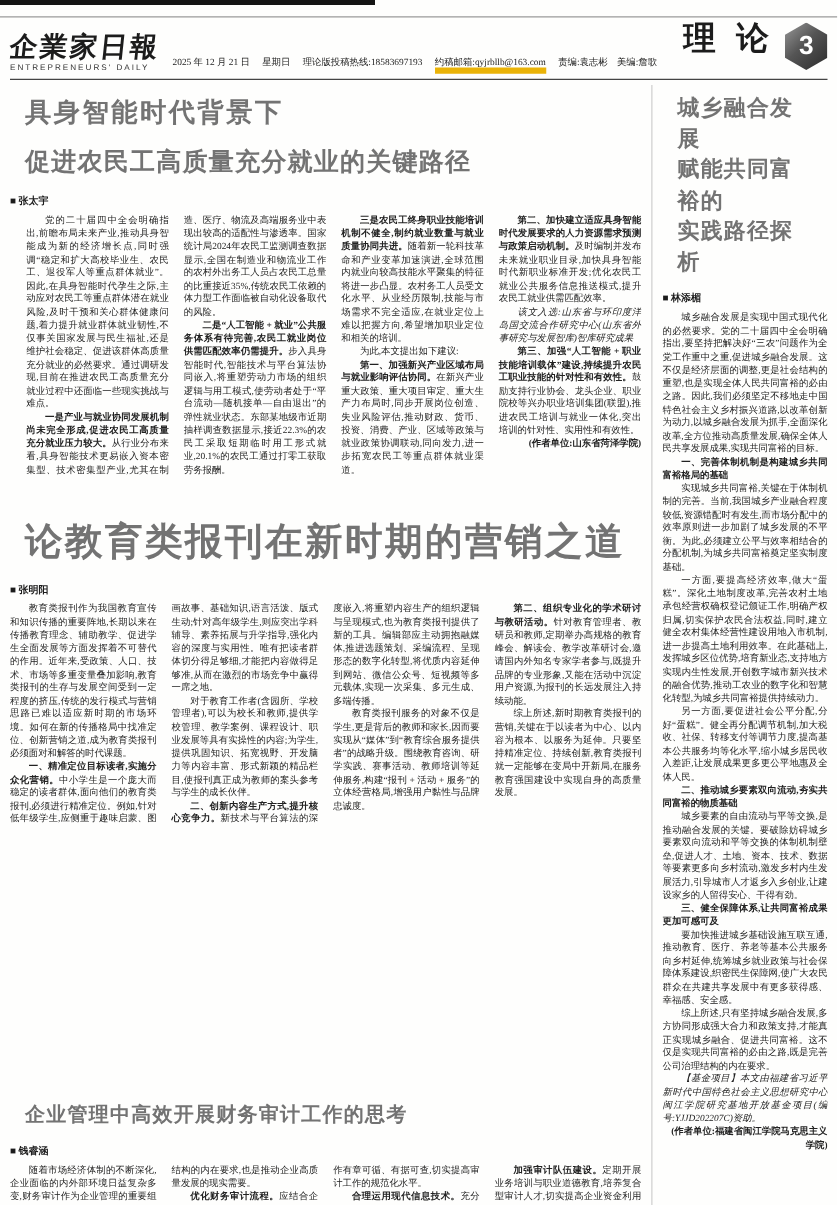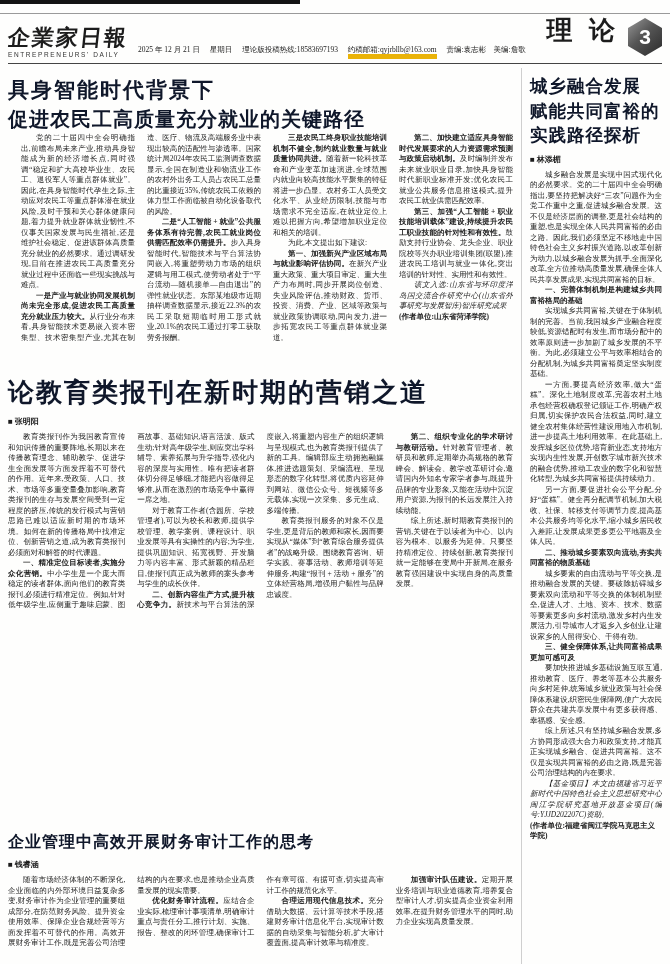--- a/index.html
+++ b/index.html
@@ -25,41 +25,41 @@
     background:linear-gradient(135deg,#9a9a9a 0%,#555 45%,#2b2b2b 100%);
     clip-path:polygon(50% 0%,100% 26%,100% 74%,50% 100%,0% 74%,0% 26%);
     color:#fff; font-size:21px; font-weight:900; font-family:"Liberation Sans",sans-serif;
   }
   .mh-rule { margin:2px 8px 0 8px; border-top:1px solid #444; }
 
   .content { display:flex; gap:8px; padding:4px 8px 0 8px; }
   .left-col { flex:0 0 505px; width:505px; }
   .sidebar { flex:1; border-left:1px solid #cfcfcf; padding-left:8px; min-width:0; }
 
-  h1,h2 { margin:0; font-weight:900; color:#0f172a; }
+  h1,h2 { margin:12px; font-weight:900; color:#737373; }
   .a1-t1 { font-size:21px; letter-spacing:2px; margin-top:8px; }
   .a1-t2 { font-size:20px; letter-spacing:1px; margin-top:2px;font-family:Liberation Serif, serif; }
-  .a2-title { font-size:26px; letter-spacing:2px; margin-top:12px;font-family:Liberation Mono, monospace; }
+  .a2-title { font-size:30px; letter-spacing:2px; margin-top:12px;font-family:Liberation Mono, monospace; }
   .a3-title { font-size:16px; letter-spacing:1px; margin-top:10px; }
   .sb-title { font-size:17.5px; line-height:1.4; letter-spacing:1px; margin-top:6px; }
 
   .byline { font-size:8px; font-weight:bold; margin:6px 0 5px 0; }
 
   .body { font-size:7.5px; line-height:1.4; text-align:justify; overflow:hidden; color:#222; }
   .cols4 { column-count:4; column-gap:12px; }
   .a1-body { height:230px;margin-left:13px; }
   .a2-body { height:390px; }
   .a3-body { height:100px; }
   .sb-body { height:800px; }
 
   .para { margin:0; text-indent:2em; }
   .para b { font-weight:bold; }
   .para.bold { font-weight:bold; text-indent:2em; }
   .para.note { font-style:italic; }
-  .para.sign { text-align:left; font-weight:bold; text-indent:0; }
+  .para.sign { text-align:right; font-weight:bold; text-indent:0; }
 </style>
 </head>
 <body>
 
 <div class="page">
   <div class="topbar"></div>
   <div class="toprule"></div>
 
   <header class="masthead">
     <div class="mh-left">
@@ -81,30 +81,31 @@
     </div>
   </header>
   <div class="mh-rule"></div>
 
   <div class="content">
     <div class="left-col">
 
       <section>
         <h1 class="a1-t1">具身智能时代背景下</h1>
         <h1 class="a1-t2">促进农民工高质量充分就业的关键路径</h1>
+        <div class="byline">■ 张太宇</div>
         <div class="body cols4 a1-body">
             <p class="para">党的二十届四中全会明确指出,前瞻布局未来产业,推动具身智能成为新的经济增长点,同时强调“稳定和扩大高校毕业生、农民工、退役军人等重点群体就业”。因此,在具身智能时代孕生之际,主动应对农民工等重点群体潜在就业风险,及时干预和关心群体健康问题,着力提升就业群体就业韧性,不仅事关国家发展与民生福祉,还是维护社会稳定、促进该群体高质量充分就业的必然要求。通过调研发现,目前在推进农民工高质量充分就业过程中还面临一些现实挑战与难点。</p>
             <p class="para"><b>一是产业与就业协同发展机制尚未完全形成,促进农民工高质量充分就业压力较大。</b>从行业分布来看,具身智能技术更易嵌入资本密集型、技术密集型产业,尤其在制造、医疗、物流及高端服务业中表现出较高的适配性与渗透率。国家统计局2024年农民工监测调查数据显示,全国在制造业和物流业工作的农村外出务工人员占农民工总量的比重接近35%,传统农民工依赖的体力型工作面临被自动化设备取代的风险。</p>
             <p class="para"><b>二是“人工智能 + 就业”公共服务体系有待完善,农民工就业岗位供需匹配效率仍需提升。</b>步入具身智能时代,智能技术与平台算法协同嵌入,将重塑劳动力市场的组织逻辑与用工模式,使劳动者处于“平台流动—随机接单—自由退出”的弹性就业状态。东部某地级市近期抽样调查数据显示,接近22.3%的农民工采取短期临时用工形式就业,20.1%的农民工通过打零工获取劳务报酬。</p>
             <p class="para"><b>三是农民工终身职业技能培训机制不健全,制约就业数量与就业质量协同共进。</b>随着新一轮科技革命和产业变革加速演进,全球范围内就业向较高技能水平聚集的特征将进一步凸显。农村务工人员受文化水平、从业经历限制,技能与市场需求不完全适应,在就业定位上难以把握方向,希望增加职业定位和相关的培训。</p>
             <p class="para">为此,本文提出如下建议:</p>
             <p class="para"><b>第一、加强新兴产业区域布局与就业影响评估协同。</b>在新兴产业重大政策、重大项目审定、重大生产力布局时,同步开展岗位创造、失业风险评估,推动财政、货币、投资、消费、产业、区域等政策与就业政策协调联动,同向发力,进一步拓宽农民工等重点群体就业渠道。</p>
             <p class="para"><b>第二、加快建立适应具身智能时代发展要求的人力资源需求预测与政策启动机制。</b>及时编制并发布未来就业职业目录,加快具身智能时代新职业标准开发;优化农民工就业公共服务信息推送模式,提升农民工就业供需匹配效率。</p>
+            <p class="para note">该文入选:山东省与环印度洋岛国交流合作研究中心(山东省外事研究与发展智库)智库研究成果</p>
             <p class="para"><b>第三、加强“人工智能 + 职业技能培训载体”建设,持续提升农民工职业技能的针对性和有效性。</b>鼓励支持行业协会、龙头企业、职业院校等兴办职业培训集团(联盟),推进农民工培训与就业一体化,突出培训的针对性、实用性和有效性。</p>
-            <p class="para note">该文入选:山东省与环印度洋岛国交流合作研究中心(山东省外事研究与发展智库)智库研究成果</p>
             <p class="para sign">(作者单位:山东省菏泽学院)</p>
           </div>
       </section>
 
       <section>
         <h2 class="a2-title">论教育类报刊在新时期的营销之道</h2>
         <div class="byline">■ 张明阳</div>
         <div class="body cols4 a2-body">
             <p class="para">教育类报刊作为我国教育宣传和知识传播的重要阵地,长期以来在传播教育理念、辅助教学、促进学生全面发展等方面发挥着不可替代的作用。近年来,受政策、人口、技术、市场等多重变量叠加影响,教育类报刊的生存与发展空间受到一定程度的挤压,传统的发行模式与营销思路已难以适应新时期的市场环境。如何在新的传播格局中找准定位、创新营销之道,成为教育类报刊必须面对和解答的时代课题。</p>
             <p class="para"><b>一、精准定位目标读者,实施分众化营销。</b>中小学生是一个庞大而稳定的读者群体,面向他们的教育类报刊,必须进行精准定位。例如,针对低年级学生,应侧重于趣味启蒙、图画故事、基础知识,语言活泼、版式生动;针对高年级学生,则应突出学科辅导、素养拓展与升学指导,强化内容的深度与实用性。唯有把读者群体切分得足够细,才能把内容做得足够准,从而在激烈的市场竞争中赢得一席之地。</p>

